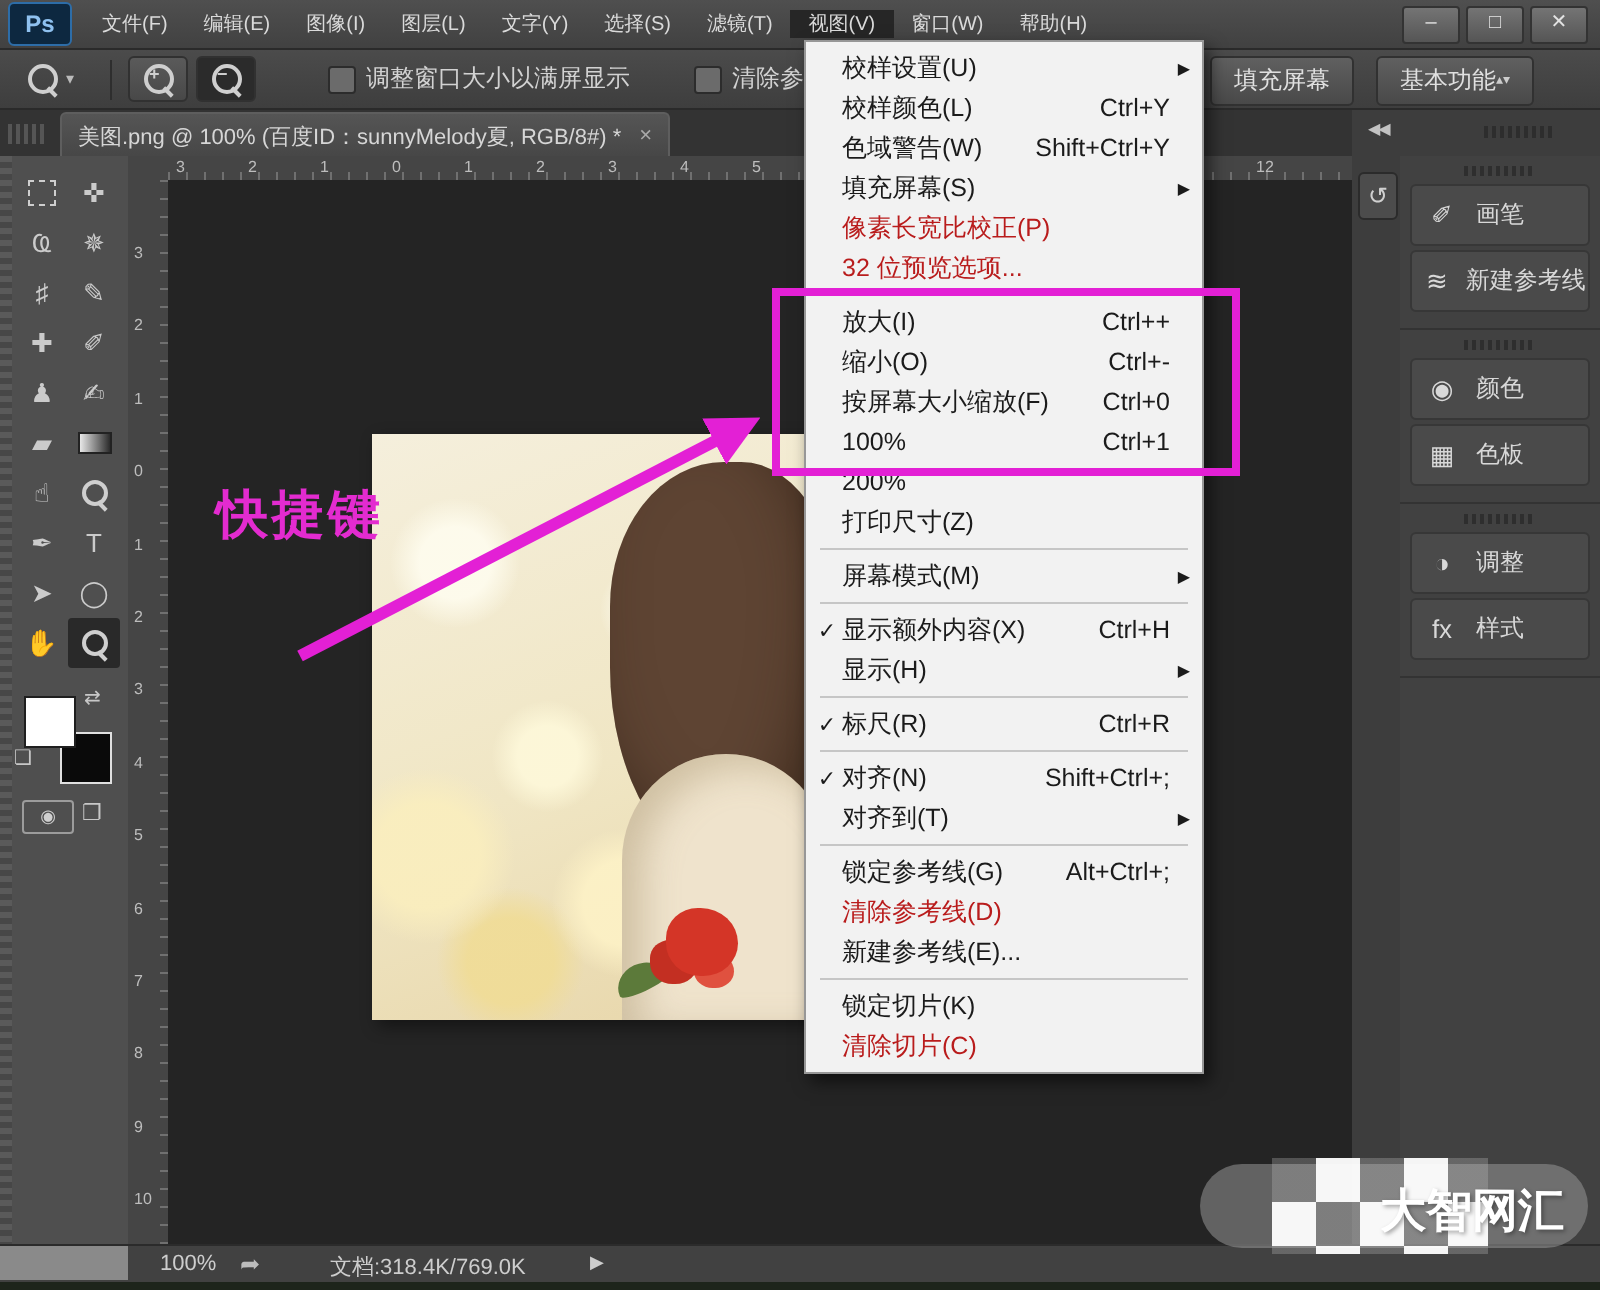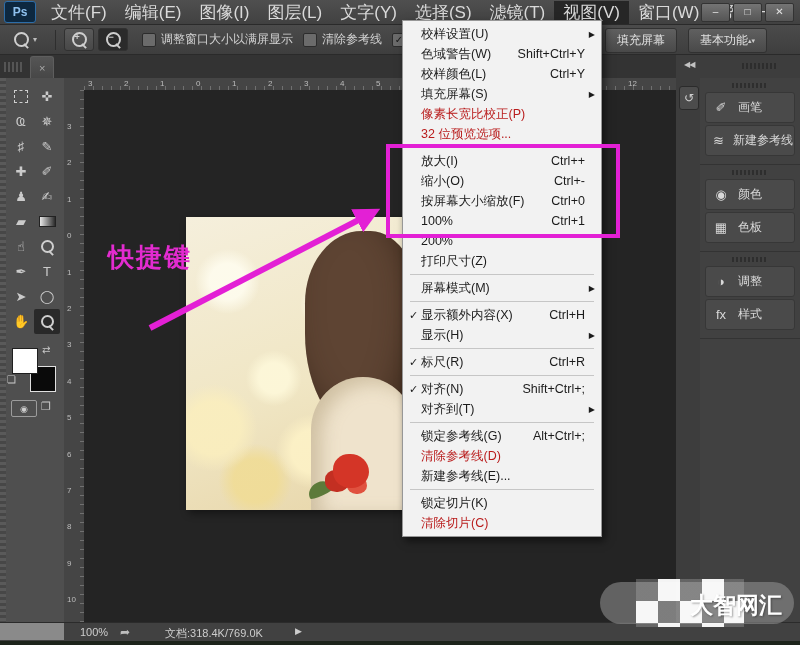--- a/index.html
+++ b/index.html
@@ -7,40 +7,40 @@
        background:#3a3a3a;font-family:"Liberation Sans","DejaVu Sans",sans-serif;
        -webkit-font-smoothing:antialiased}
   .abs{position:absolute}
 
   
   #menubar{left:0;top:0;width:800px;height:24px;background:linear-gradient(#4f4f4f,#414141);
            border-bottom:1px solid #2a2a2a;display:flex;align-items:center;z-index:6}
   #ps-logo{width:30px;height:20px;margin:0 6px 0 4px;background:#0d2840;border:1px solid #2d6da8;
            border-radius:3px;color:#8fc1ef;font-weight:bold;font-size:12px;display:flex;
            align-items:center;justify-content:center}
-  .menu-item{padding:0 9px;font-size:17px;color:#dadada;cursor:default;white-space:nowrap}
+  .menu-item{padding:0 9px;font-size:10px;color:#dadada;cursor:default;white-space:nowrap}
   .menu-item.active{background:#262626}
   #winbtns{position:absolute;right:6px;top:3px;display:flex;gap:3px}
   .winbtn{width:27px;height:17px;background:linear-gradient(#747474,#555);border:1px solid #333;
           border-radius:2px;color:#e3e3e3;font-size:10px;line-height:16px;text-align:center}
 
   
   #optionsbar{left:0;top:25px;width:800px;height:29px;background:linear-gradient(#4b4b4b,#3e3e3e);
               border-bottom:1px solid #2a2a2a;display:flex;align-items:center;z-index:5}
   .mag{display:inline-block;width:11px;height:11px;border:2px solid #cfcfcf;border-radius:50%;position:relative}
   .mag::after{content:"";position:absolute;width:2px;height:6px;background:#cfcfcf;left:9px;top:9px;transform:rotate(-45deg)}
   .mag .pm{position:absolute;left:1px;top:-2px;font-size:9px;color:#cfcfcf;font-weight:bold}
   #tool-chip{display:flex;align-items:center;gap:4px;margin:0 10px 0 14px}
   .caret{color:#bbb;font-size:8px}
   .vsep{width:1px;height:20px;background:#2e2e2e;margin:0 8px}
   .obtn{width:28px;height:21px;border:1px solid #313131;border-radius:3px;background:linear-gradient(#5a5a5a,#484848);
         display:flex;align-items:center;justify-content:center;margin-right:4px}
   .obtn.active{background:#2b2b2b}
   #ob-checks{display:flex;align-items:center}
-  .chkwrap{display:flex;align-items:center;margin-left:10px}
+  .chkwrap{display:flex;align-items:center;margin-left:32px}
   .chk{width:12px;height:12px;border:1px solid #2c2c2c;background:#6b6b6b;border-radius:2px;
        font-size:10px;line-height:11px;text-align:center;color:#161616;font-weight:bold}
   .chklabel{font-size:12px;color:#d2d2d2;margin-left:5px;white-space:nowrap}
   .pushbtn{padding:3px 11px;font-size:12px;color:#e0e0e0;background:linear-gradient(#606060,#494949);
            border:1px solid #313131;border-radius:3px;white-space:nowrap}
   #fill-screen-btn{position:absolute;left:605px;top:3px}
   #workspace-select{position:absolute;left:688px;top:3px;display:flex;gap:0;align-items:center}
   .updown{font-size:7px;color:#ccc;line-height:6px}
 
   
@@ -210,20 +210,21 @@
   <span class="pushbtn abs" id="fill-screen-btn">填充屏幕</span>
   <span class="pushbtn abs" id="workspace-select">
     <span>基本功能</span>
     <span class="updown">▴▾</span>
   </span>
 </div>
 
 <div id="tabbar" class="abs">
   <span id="tab-grip"></span>
   <div id="doc-tab">
+    <span class="t">美图.png @ 100% (百度ID：sunnyMelody夏, RGB/8#) *</span>
     <span class="x">×</span>
   </div>
 </div>
 
 <div id="toolbox" class="abs">
   <span class="grip"></span>
   <div id="tools">
       <div class="tool">
         <span class="i-marquee"></span>
       </div>
@@ -349,28 +350,28 @@
 
 <div id="view-menu" class="abs">
     <div class="vm-item">
       <span class="vm-check"></span>
       <span class="vm-lbl">校样设置(U)</span>
       <span class="vm-sc"></span>
       <span class="vm-sub">▶</span>
     </div>
     <div class="vm-item">
       <span class="vm-check"></span>
+      <span class="vm-lbl">校样颜色(L)</span>
+      <span class="vm-sc">Ctrl+Y</span>
+      <span class="vm-sub"></span>
+    </div>
+    <div class="vm-item">
+      <span class="vm-check"></span>
       <span class="vm-lbl">色域警告(W)</span>
       <span class="vm-sc">Shift+Ctrl+Y</span>
-      <span class="vm-sub"></span>
-    </div>
-    <div class="vm-item">
-      <span class="vm-check"></span>
-      <span class="vm-lbl">校样颜色(L)</span>
-      <span class="vm-sc">Ctrl+Y</span>
       <span class="vm-sub"></span>
     </div>
     <div class="vm-item">
       <span class="vm-check"></span>
       <span class="vm-lbl">填充屏幕(S)</span>
       <span class="vm-sc"></span>
       <span class="vm-sub">▶</span>
     </div>
     <div class="vm-item dis">
       <span class="vm-check"></span>

